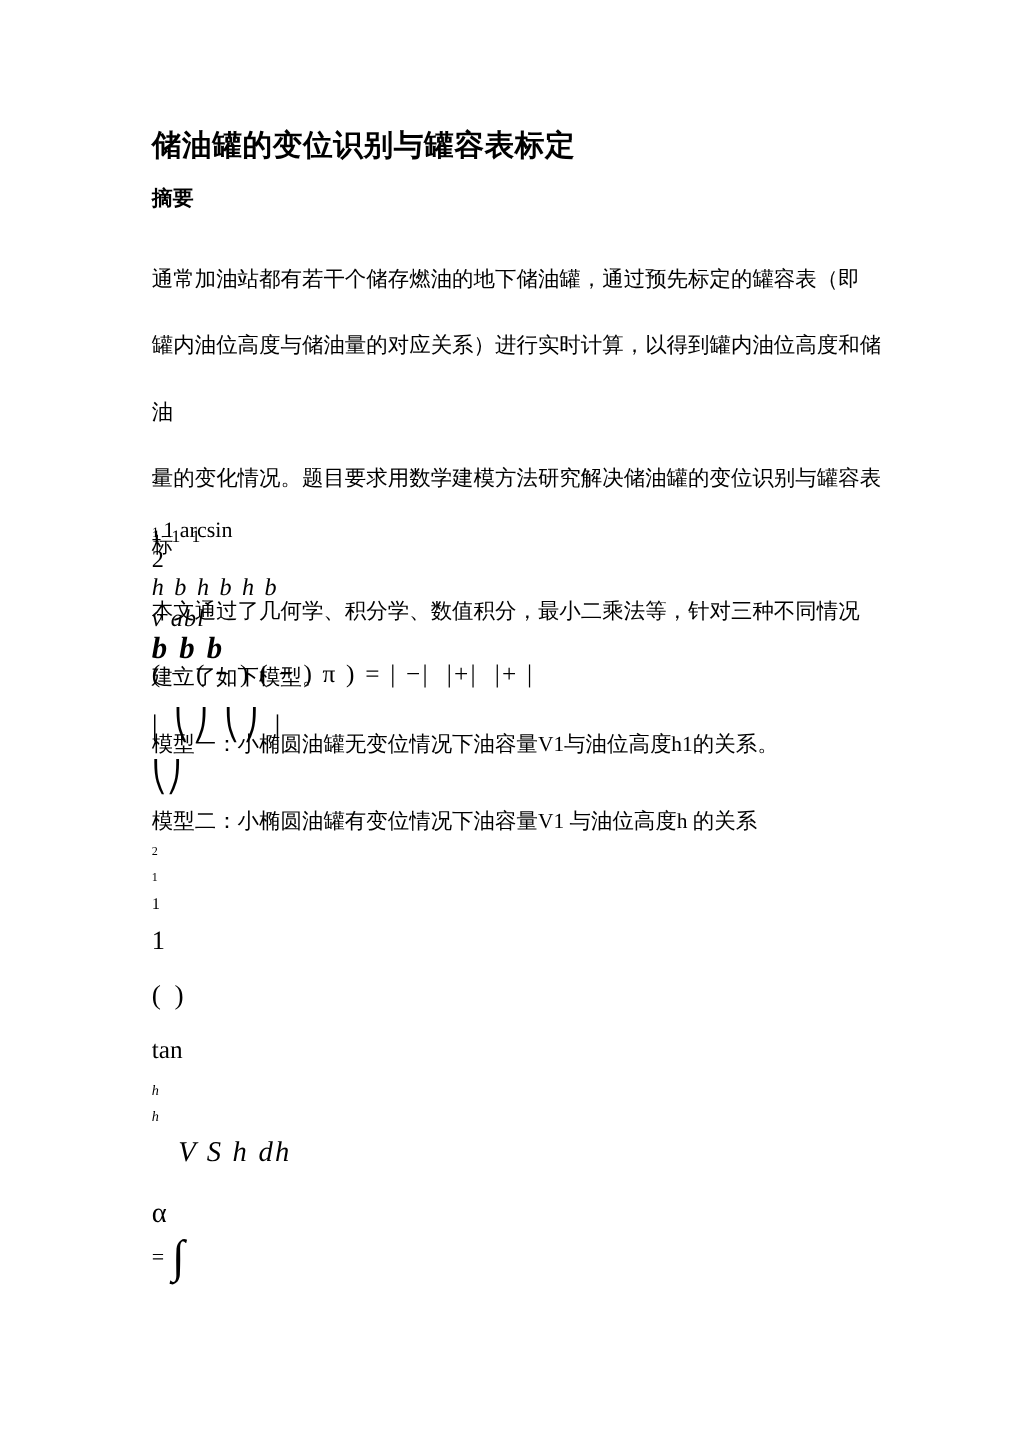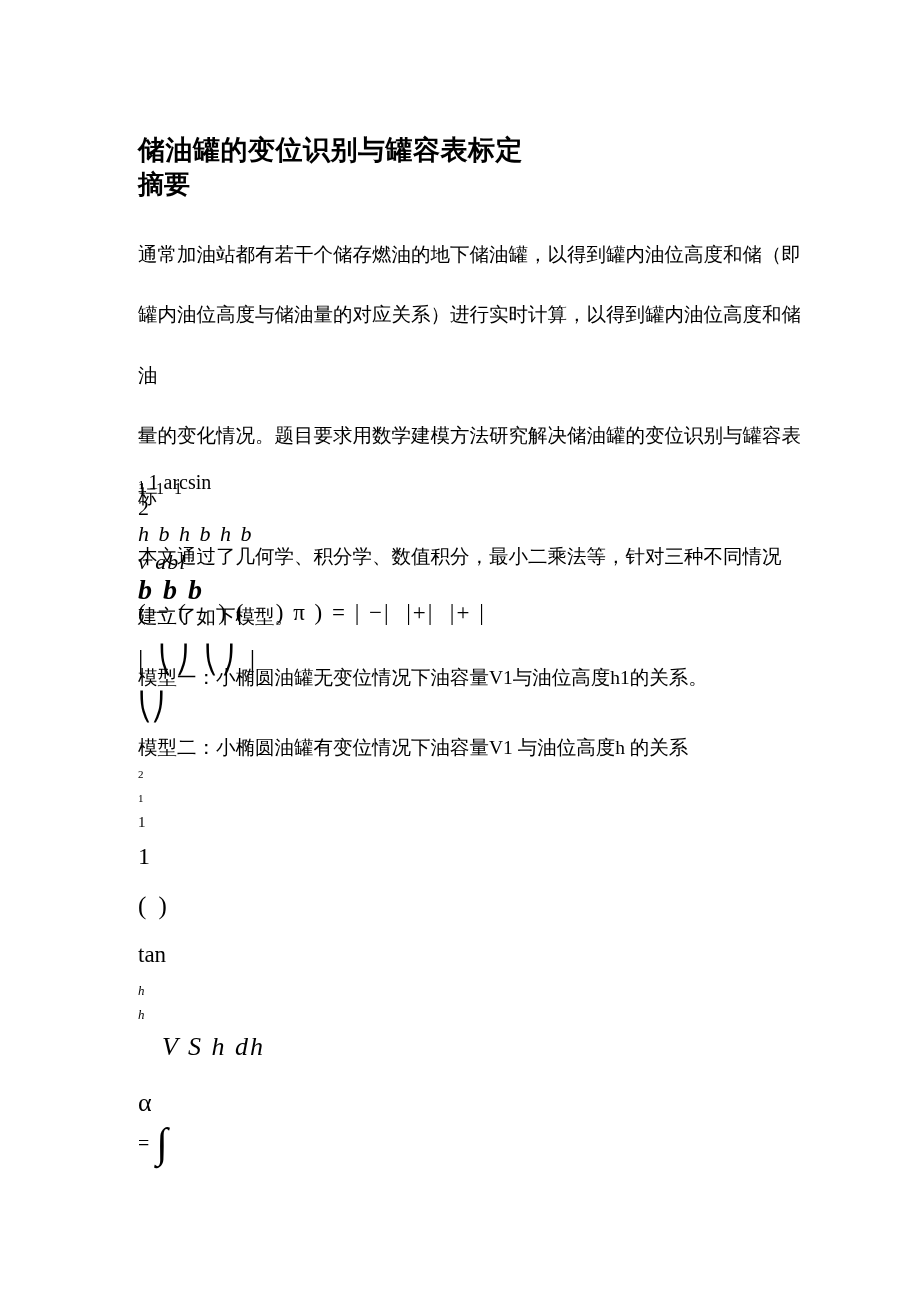--- a/index.html
+++ b/index.html
@@ -9,26 +9,26 @@
     background:#ffffff;
     color:#000000;
     font-family:"Liberation Serif","DejaVu Serif",serif;
     overflow:hidden;
   }
   .abs { position:absolute; left:138px; white-space:pre; }
 
   .doc-title {
     top:114px;
     font-family:"Liberation Sans","DejaVu Sans",sans-serif;
-    font-weight:bold; font-size:27px; letter-spacing:0.5px;margin-top:18px;
+    font-weight:bold; font-size:27px; letter-spacing:0.5px;
   }
   .abstract-heading {
     top:167px;
     font-family:"Liberation Sans","DejaVu Sans",sans-serif;
-    font-weight:bold; font-size:26px;text-align:center;
+    font-weight:bold; font-size:19px;text-align:center;
   }
   .body-block { top:207px; width:680px; }
   .body-line {
     font-size:19.5px; line-height:24.4px; white-space:pre;
     font-family:"Liberation Serif","DejaVu Serif",serif;
   }
 
   
   .f-sup2   { top:428px; font-size:12px; }
   .f-subs   { top:480px; font-size:16px; letter-spacing:3px; }
@@ -62,21 +62,21 @@
 </head>
 <body>
 
 <div class="page">
 
   <div class="abs doc-title">储油罐的变位识别与罐容表标定</div>
 
   <div class="abs abstract-heading">摘要</div>
 
   <div class="abs body-block">
-    <div class="body-line">通常加油站都有若干个储存燃油的地下储油罐，以得到罐内油位高度和储（即</div>
+    <div class="body-line">通常加油站都有若干个储存燃油的地下储油罐，通过预先标定的罐容表（即</div>
     <div class="body-line">罐内油位高度与储油量的对应关系）进行实时计算，以得到罐内油位高度和储</div>
     <div class="body-line">油</div>
     <div class="body-line">量的变化情况。题目要求用数学建模方法研究解决储油罐的变位识别与罐容表</div>
     <div class="body-line">标</div>
     <div class="body-line">本文通过了几何学、积分学、数值积分，最小二乘法等，针对三种不同情况</div>
     <div class="body-line">建立了如下模型。</div>
     <div class="body-line">模型一：小椭圆油罐无变位情况下油容量V1与油位高度h1的关系。</div>
   </div>
 
   <div class="abs f-sup2">2</div>

